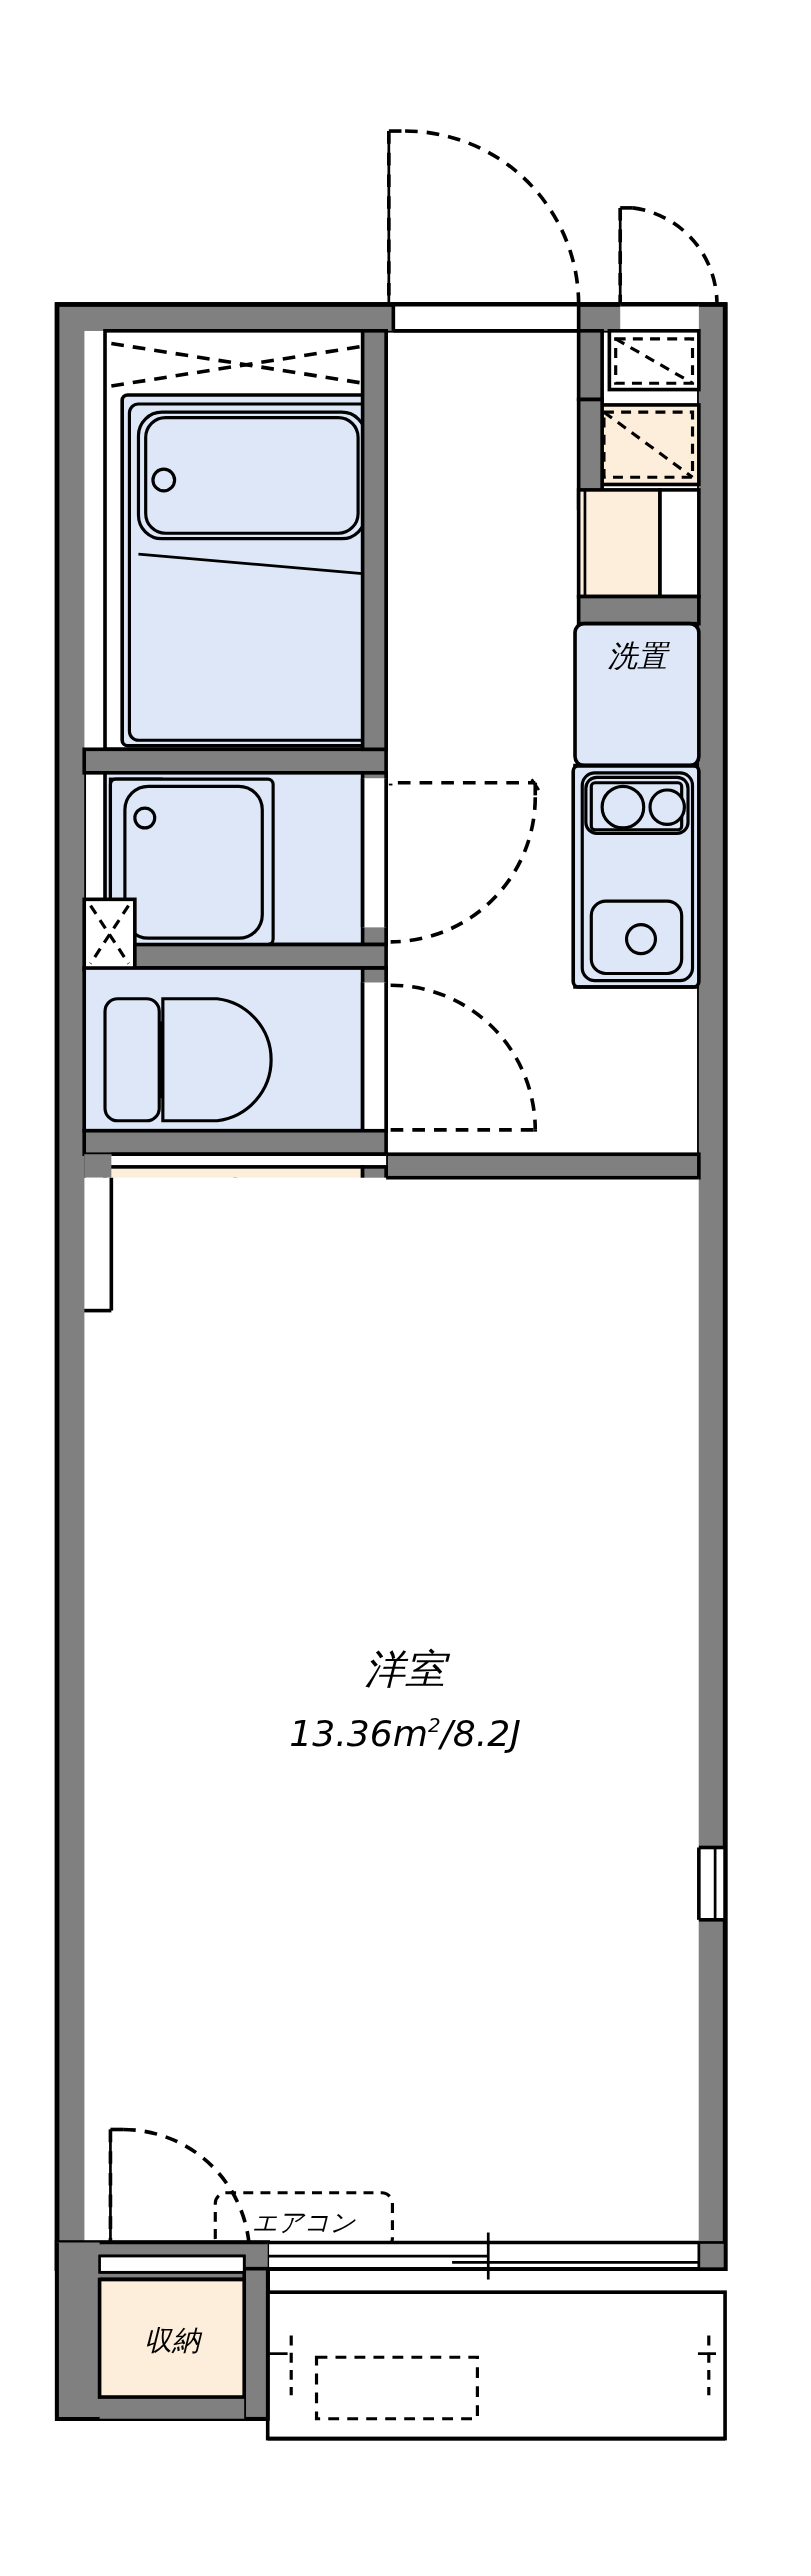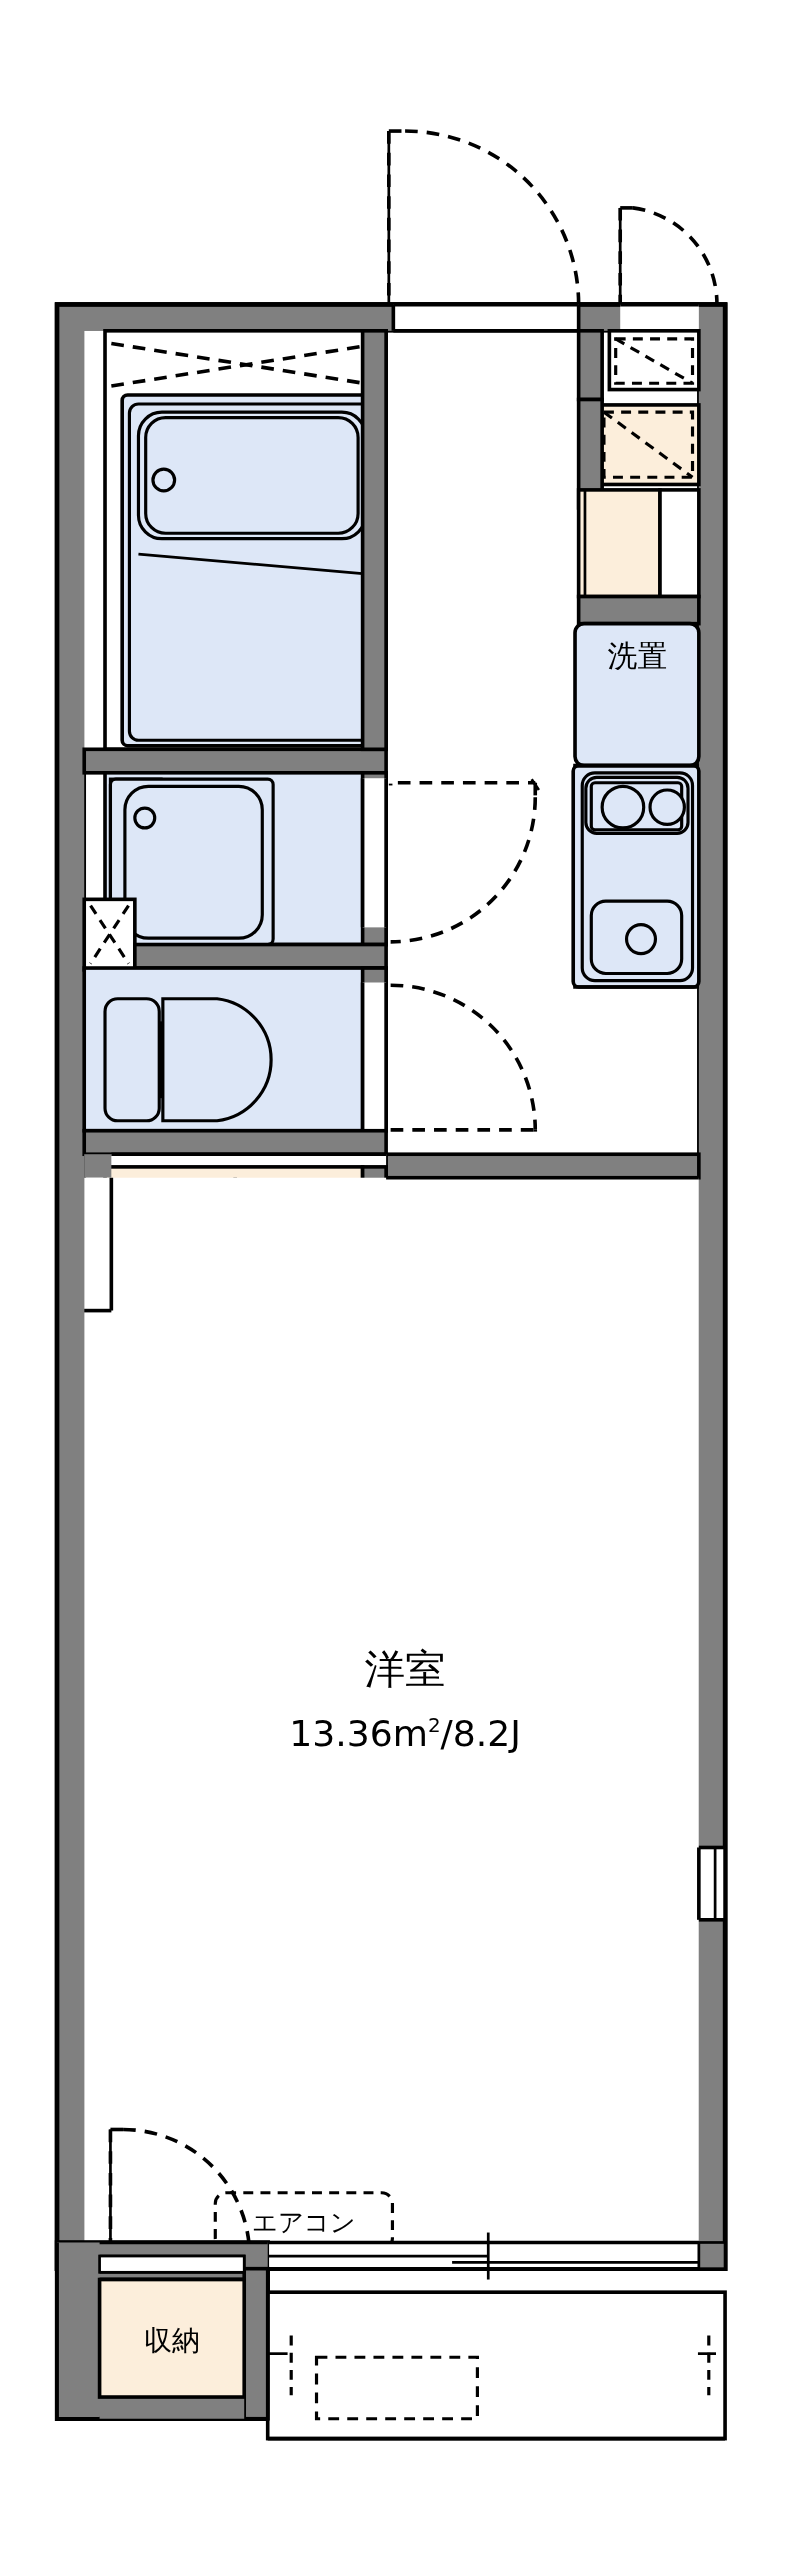--- a/index.html
+++ b/index.html
@@ -11,20 +11,21 @@
     width: 812px;
     height: 2576px;
     font-family: "DejaVu Sans", "Liberation Sans", sans-serif;
     overflow: hidden;
   }
   #floorplan-root {
     position: relative;
     width: 812px;
     height: 2576px;
     background: #ffffff;
+    font-style: italic;
   }
   svg.plan {
     display: block;
     width: 812px;
     height: 2576px;
   }
   .wall-thick  { fill: #808080; stroke: #000000; stroke-width: 5; }
   .fix-fill    { fill: #dde7f7; stroke: #000000; stroke-width: 4; }
   .fix-fill-2  { fill: #dde7f7; stroke: #000000; stroke-width: 3.5; }
   .closet-fill { fill: #fceedb; stroke: #000000; stroke-width: 4; }

